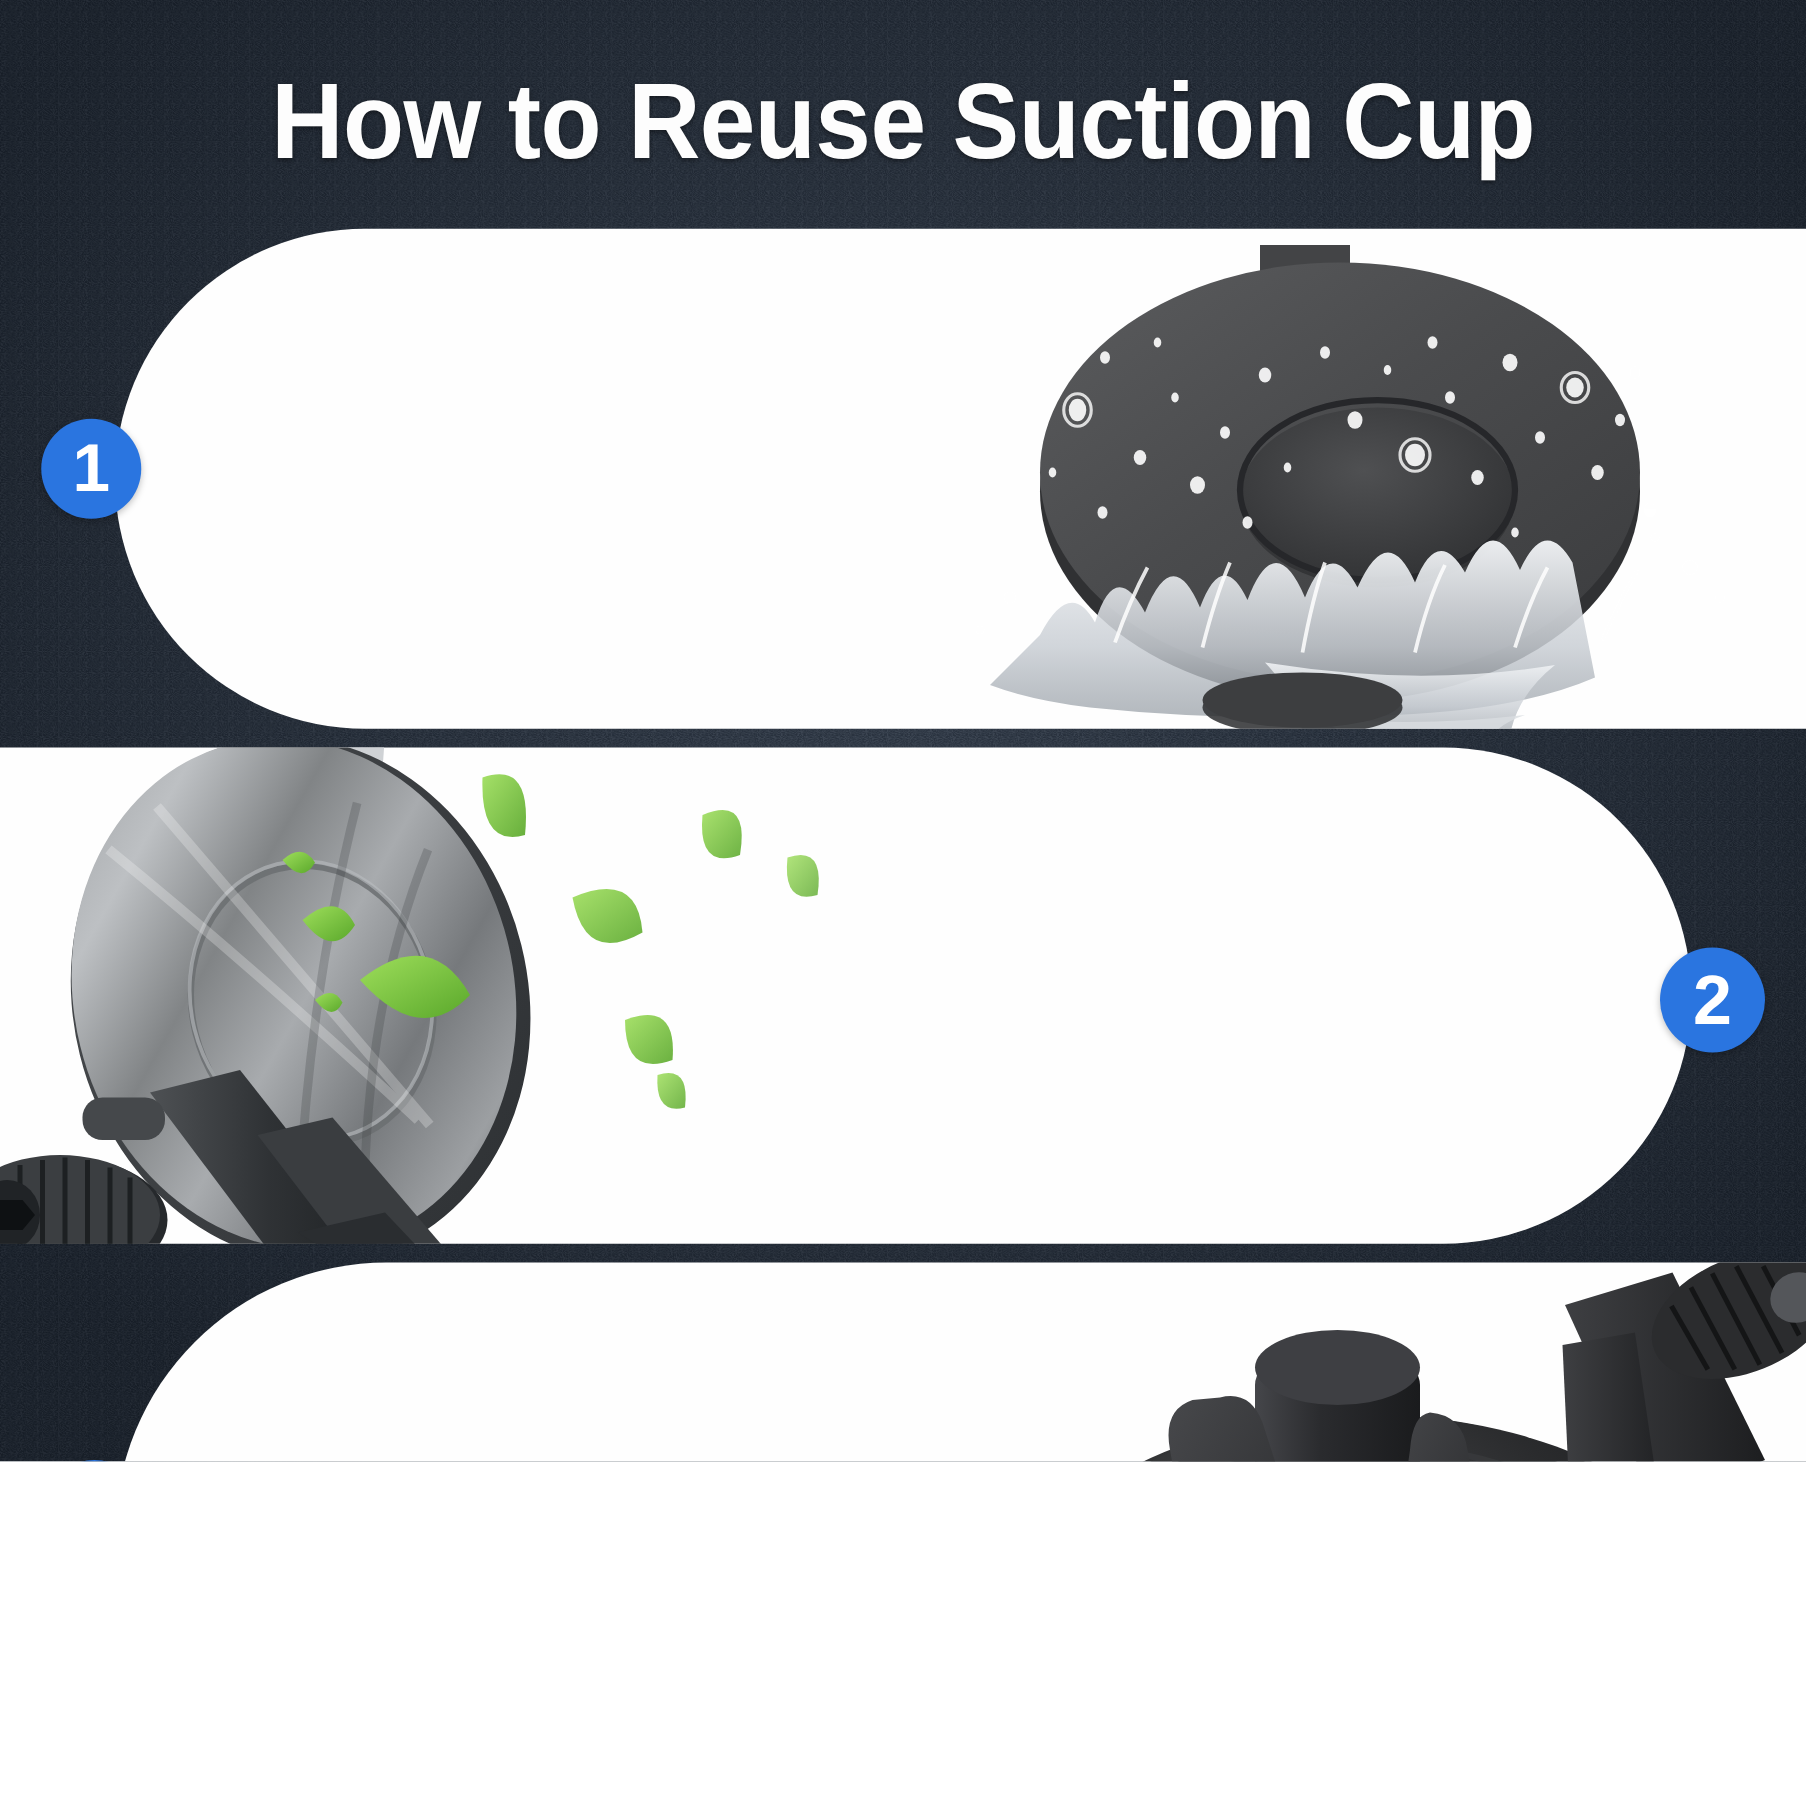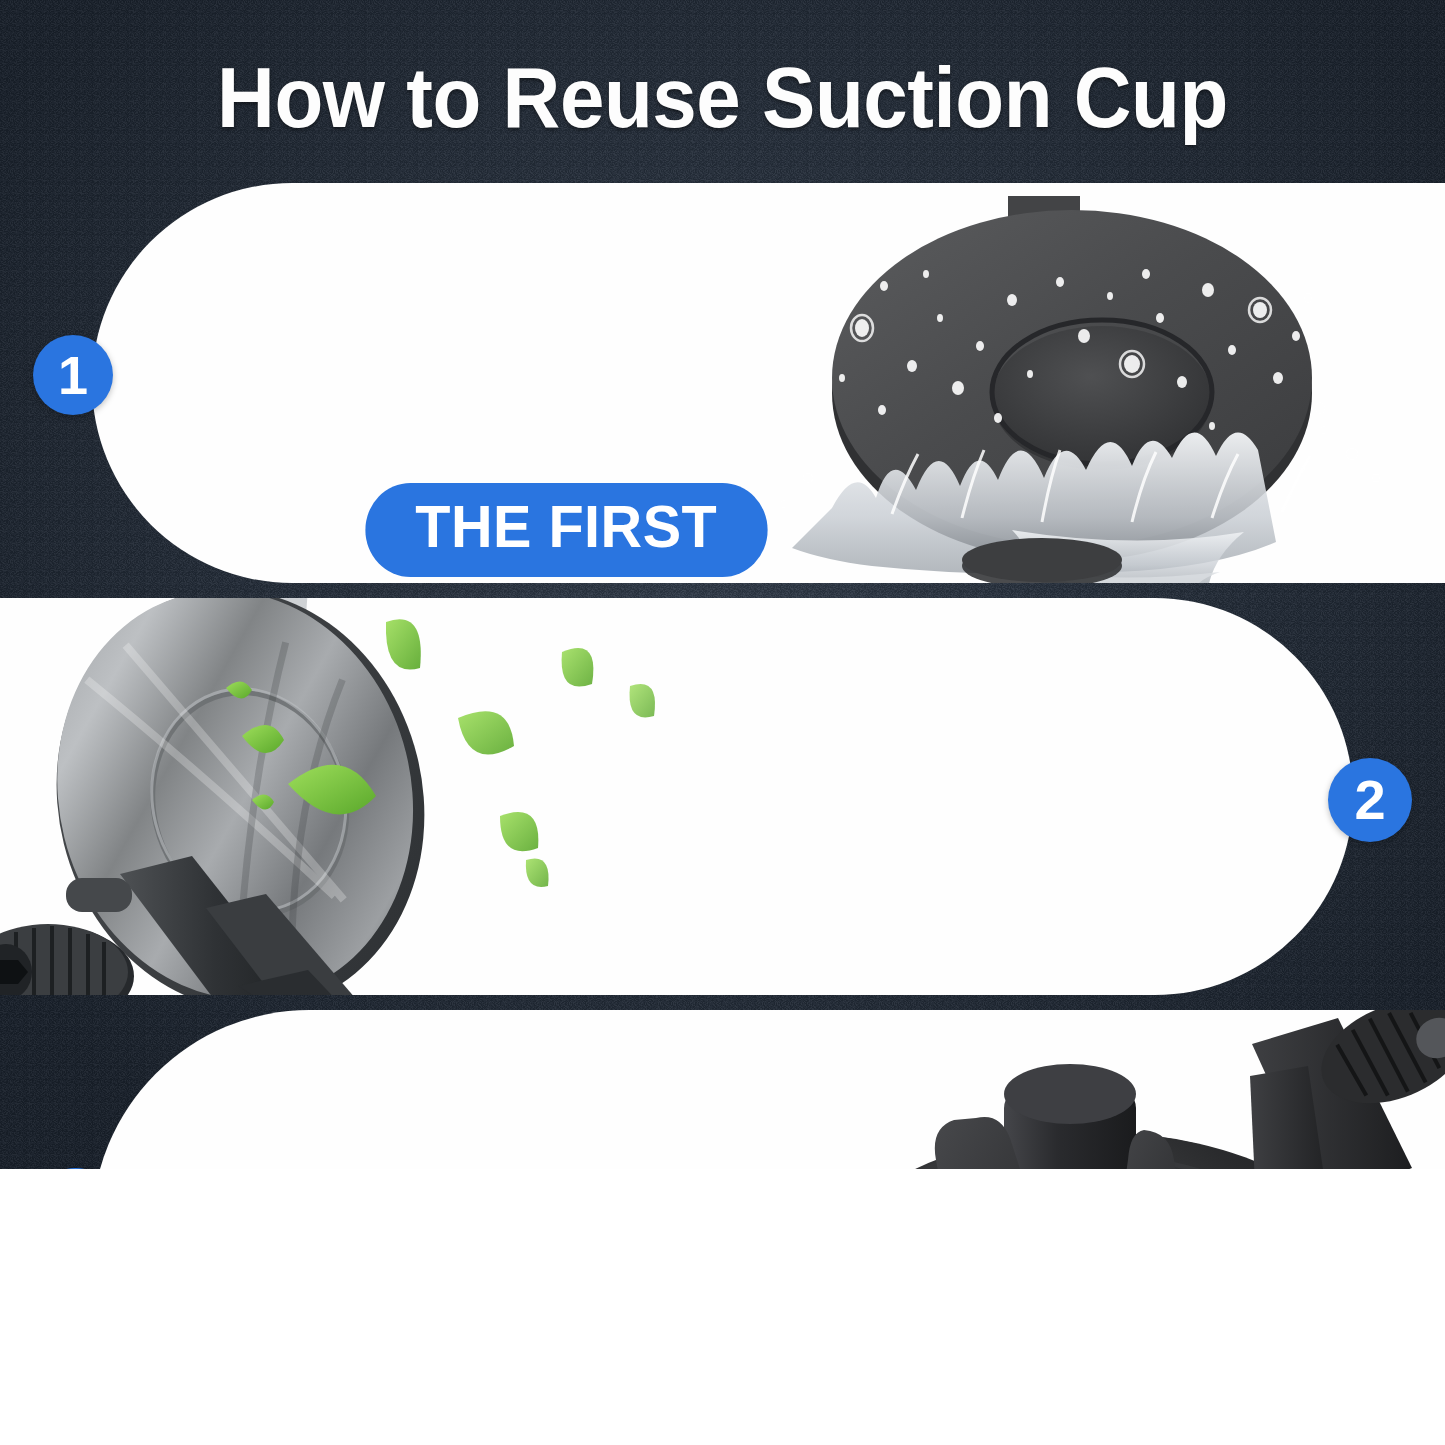--- a/index.html
+++ b/index.html
@@ -230,24 +230,20 @@
         <g fill="#ffffff" opacity="0.9">
           <circle cx="640" cy="276" r="6"></circle>
           <circle cx="664" cy="300" r="4"></circle>
           <circle cx="612" cy="252" r="3.5"></circle>
           <circle cx="96" cy="300" r="5"></circle>
           <circle cx="72" cy="326" r="3.5"></circle>
         </g>
       </svg>
     </div>
 
-    <div class="step-text left t1">
-      <div class="pill" style="background:#2a75e0">THE FIRST</div>
-      
-    </div>
   </div>
 
   <div class="panel panel-2">
 
     <div class="art2">
       <svg width="720" height="420" viewBox="0 0 720 420">
         <defs>
           <linearGradient id="cupG" x1="0.05" y1="0" x2="0.95" y2="1">
             <stop offset="0%" stop-color="#9fa2a5"></stop>
             <stop offset="18%" stop-color="#bdc0c3"></stop>

